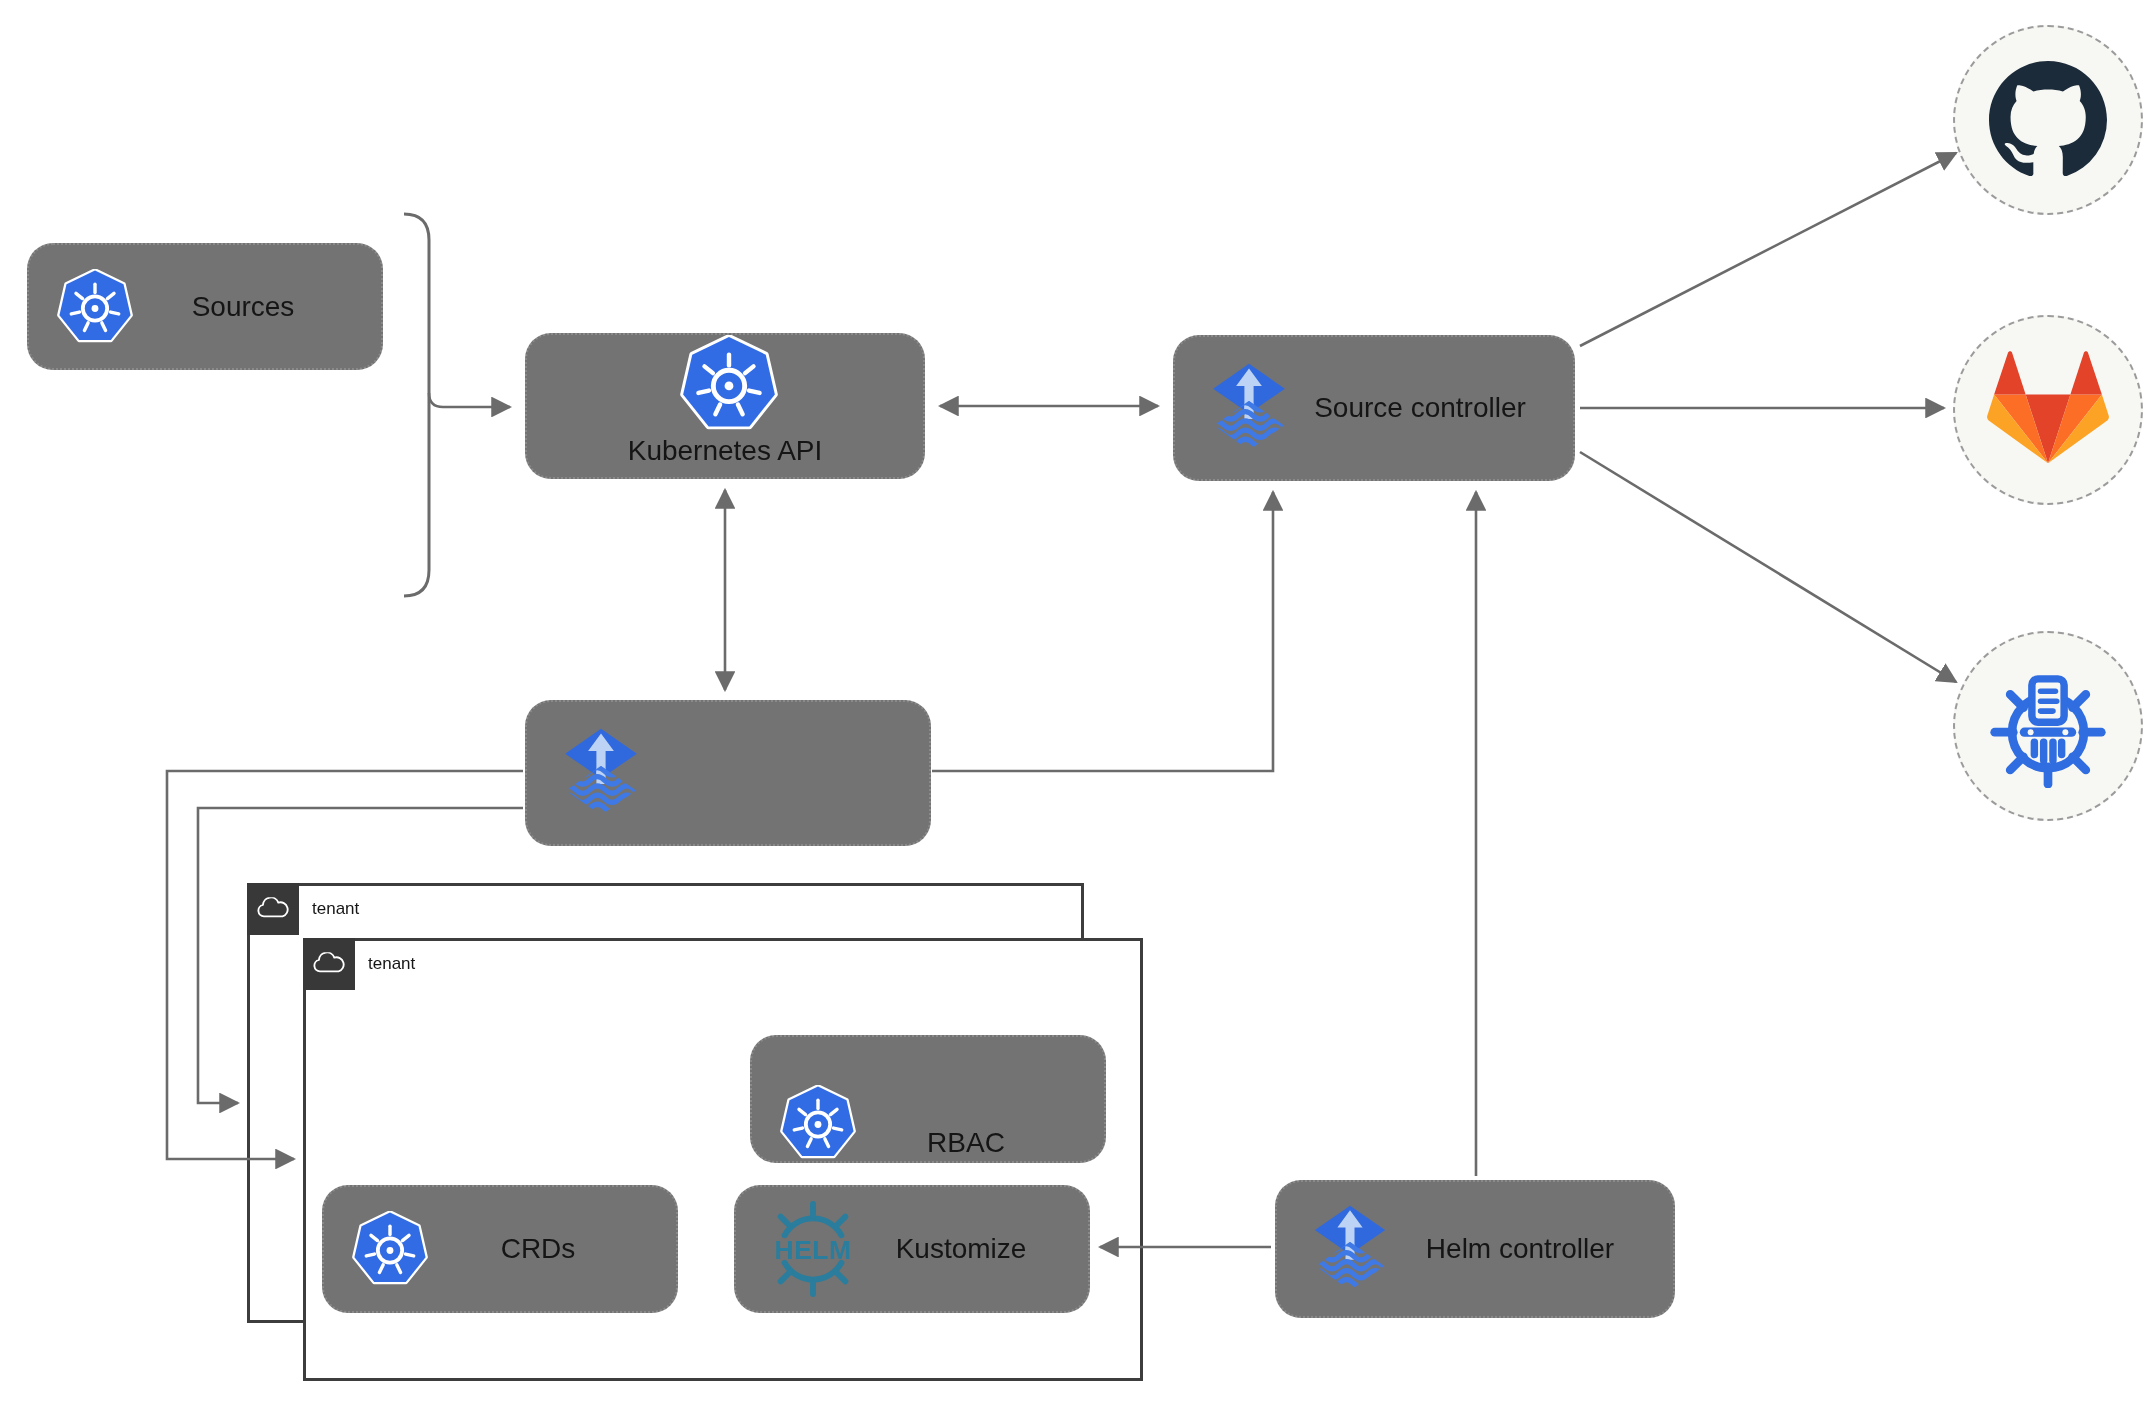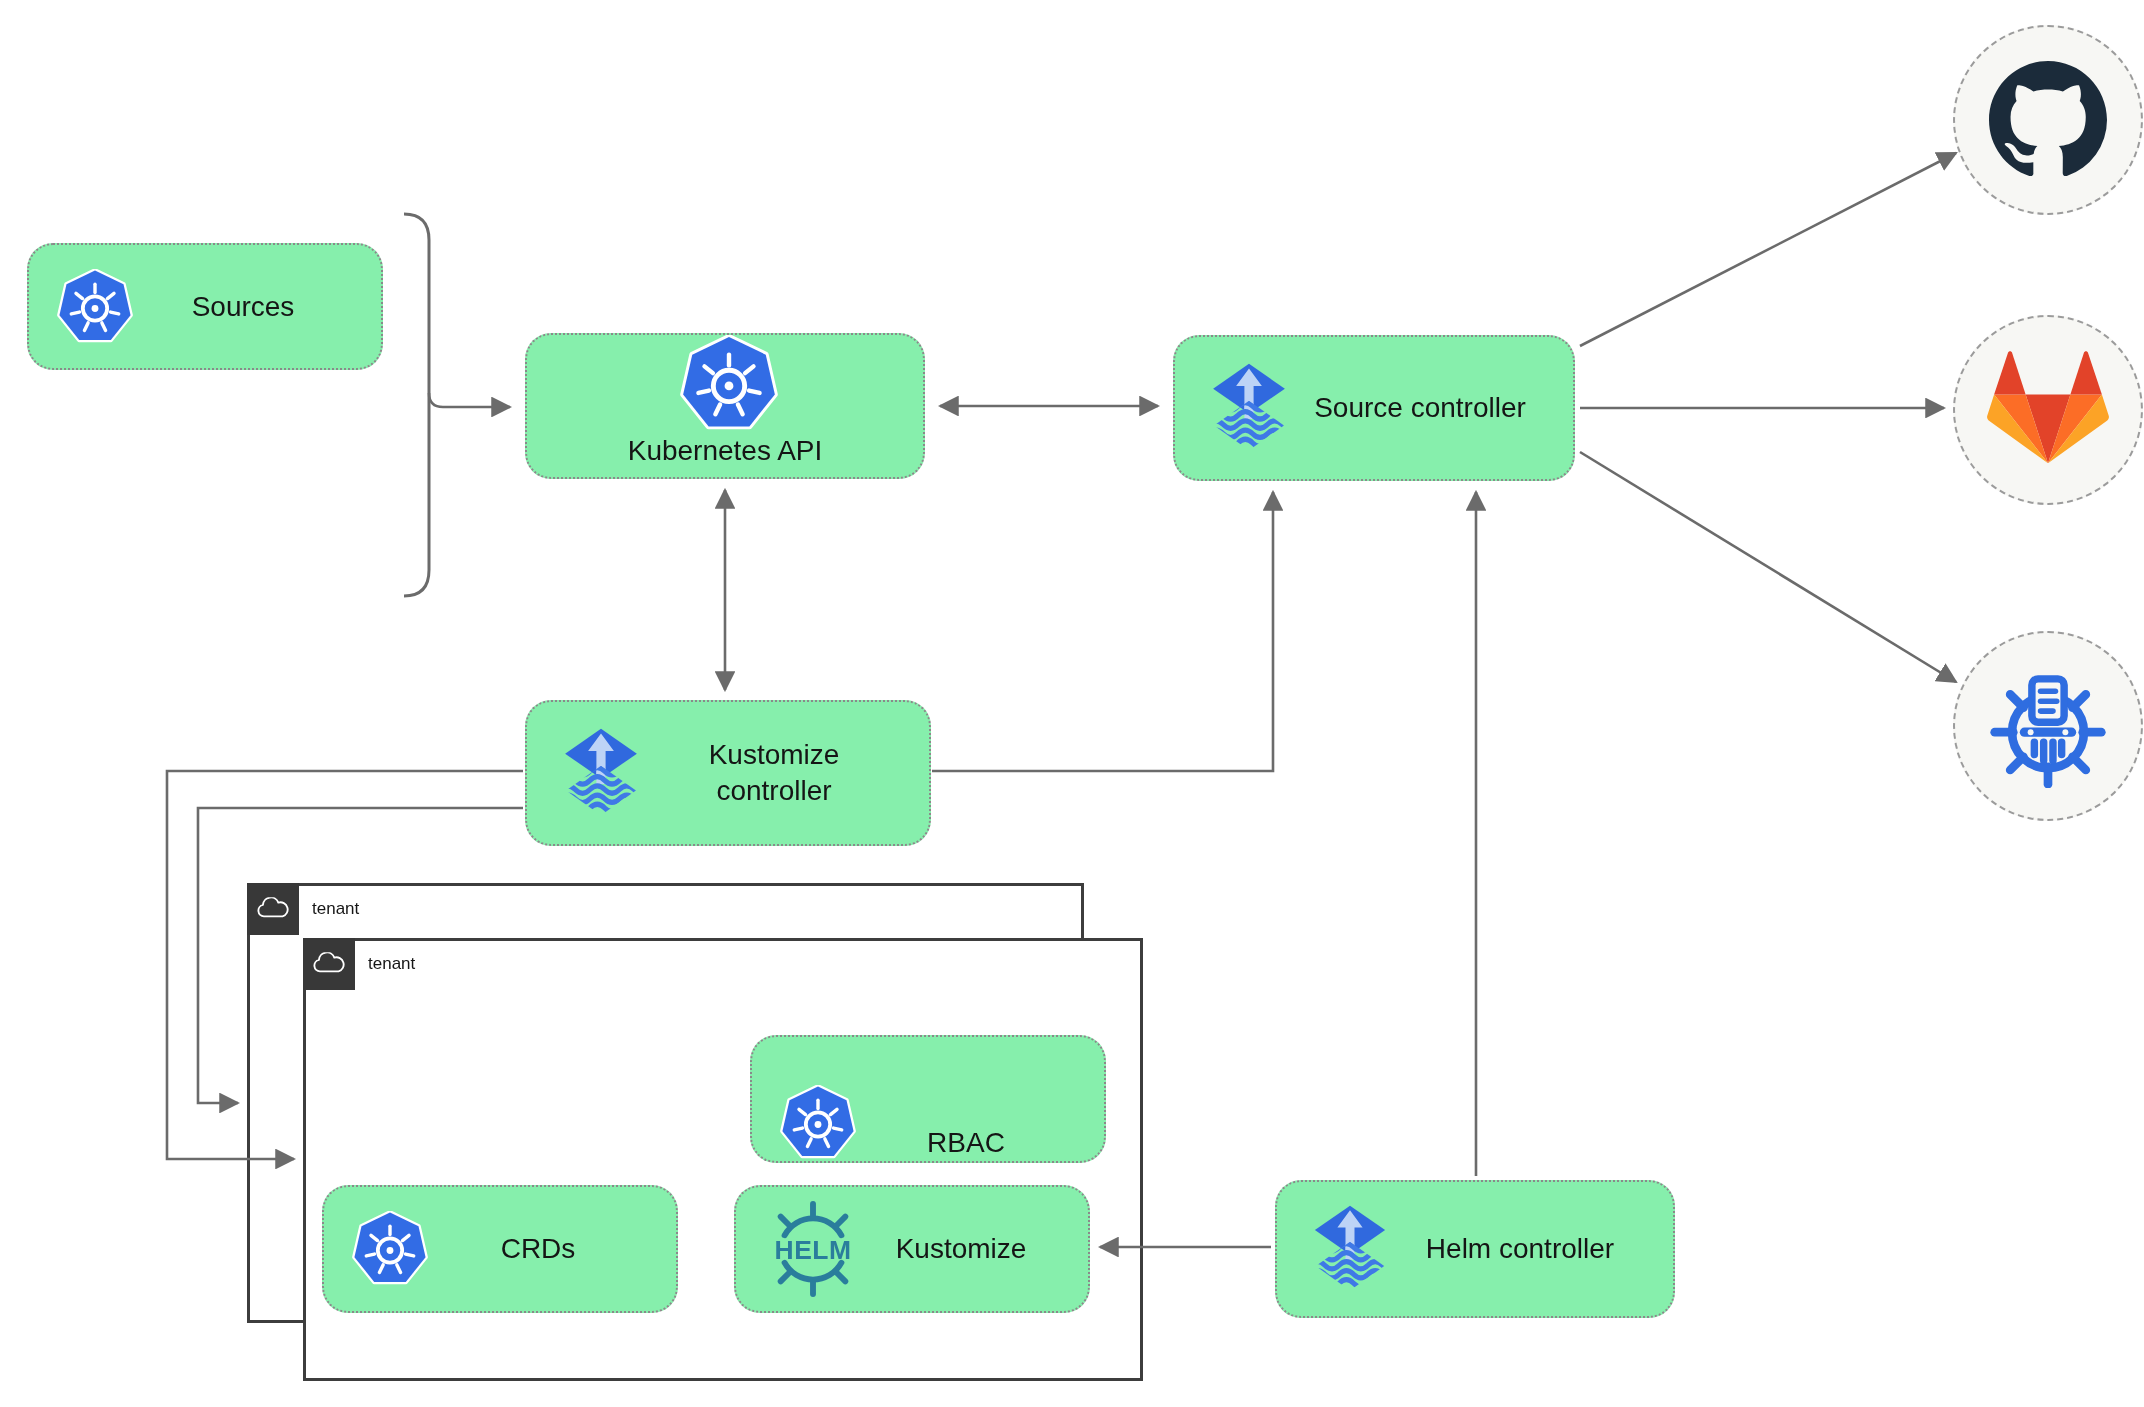--- a/index.html
+++ b/index.html
@@ -2,21 +2,21 @@
 <html><head>
 <meta charset="utf-8">
 <style>
   * { box-sizing: border-box; }
   html,body { margin:0; padding:0; background:#ffffff; font-family:"Liberation Sans", sans-serif; }
   .canvas { position:relative; width:2144px; height:1407px; background:#ffffff; overflow:hidden; }
 
   
   .node {
     position:absolute; display:flex; align-items:center;
-    background:#86efac; border:2.5px dotted #8a8a8a; border-radius:26px;
+    background:#737373; border:2.5px dotted #8a8a8a; border-radius:26px;
     padding:0 20px 0 28px;
   }
   .node .icon { flex:0 0 auto; display:flex; align-items:center; }
   .node .label {
     flex:1 1 auto; text-align:center; font-size:28px; color:#151515; line-height:1.28;
     padding-right:8px;
   }
 
   
   .group-box { position:absolute; background:#ffffff; border:3px solid #3d3d3d; }
@@ -188,21 +188,20 @@
       </span>
     <span class="label" style="max-width:230px; margin:0 auto;">Source controller</span>
   </div>
 
   <div class="node" style="left:525px; top:700px; width:406px; height:146px;">
     <span class="icon">
       <svg viewBox="0 0 100 100" width="92" height="92">
           <use href="#sym-flux"></use>
         </svg>
       </span>
-    <span class="label" style="max-width:230px; margin:0 auto;">Kustomize controller</span>
   </div>
 
   <div class="node" style="left:1275px; top:1180px; width:400px; height:138px;justify-content:space-between;">
     <span class="icon">
       <svg viewBox="0 0 100 100" width="90" height="90">
           <use href="#sym-flux"></use>
         </svg>
       </span>
     <span class="label" style="max-width:230px; margin:0 auto;">Helm controller</span>
   </div>

